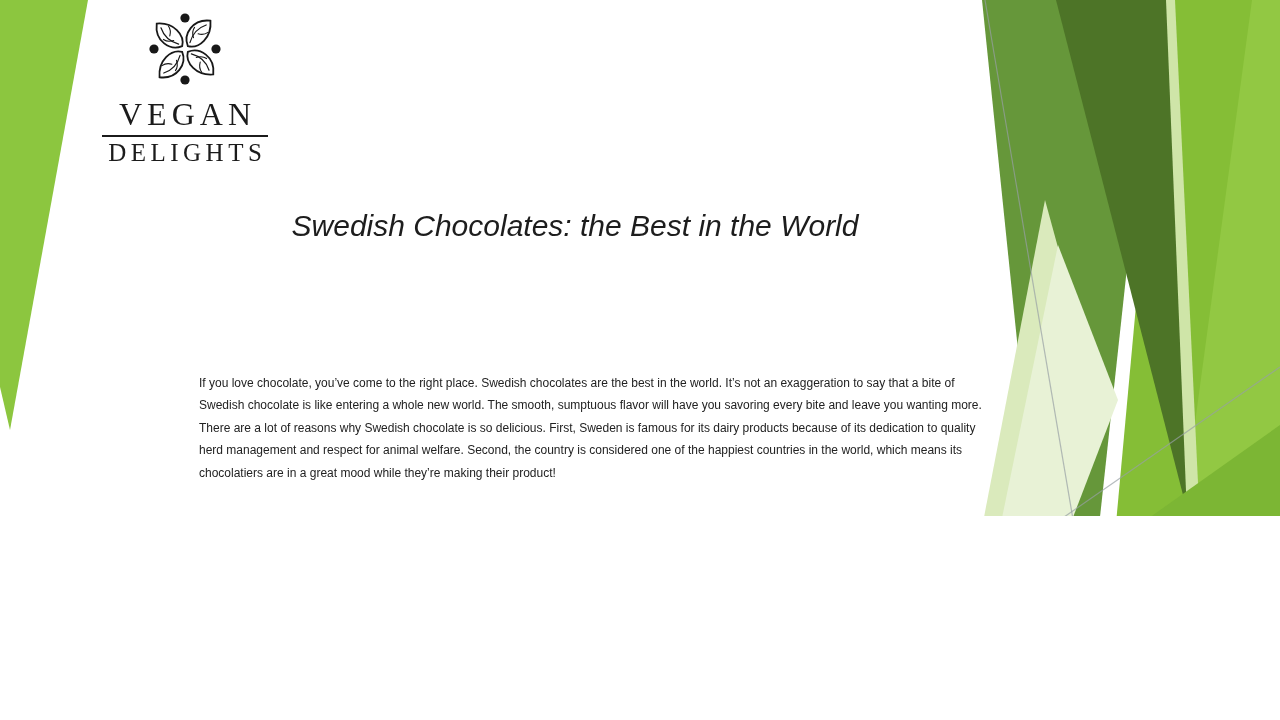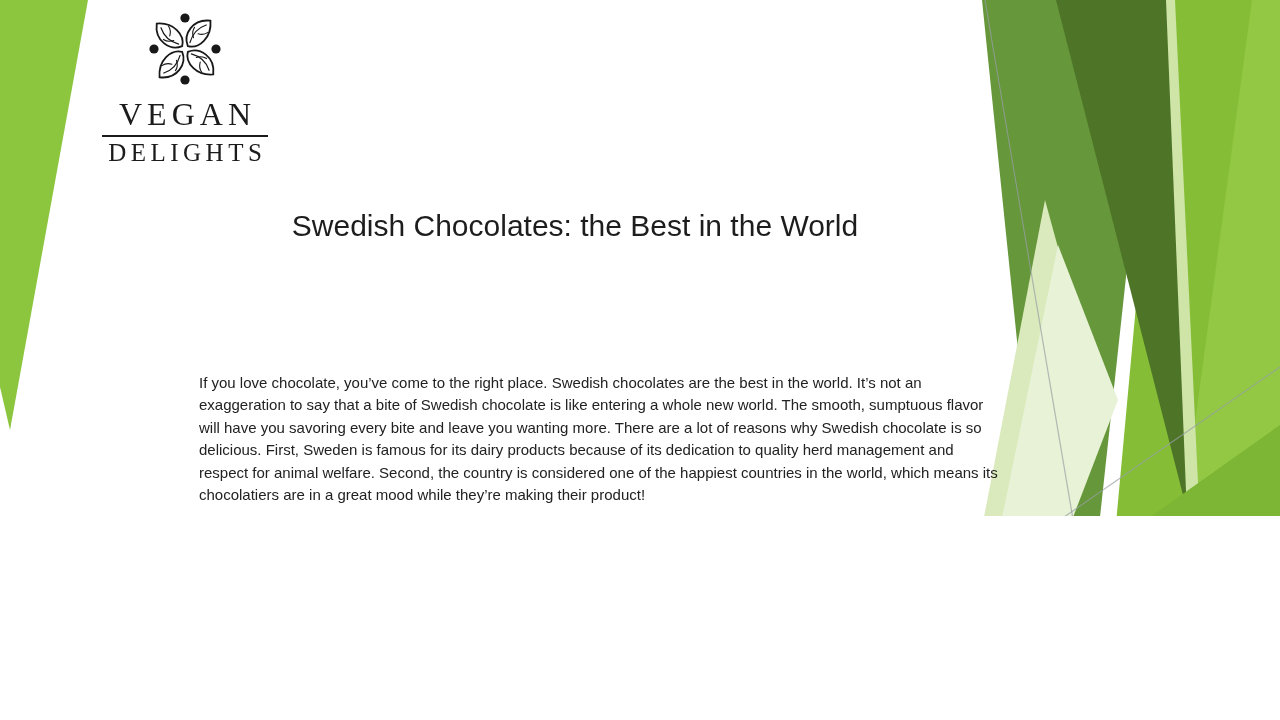--- a/index.html
+++ b/index.html
@@ -55,28 +55,29 @@
 
   
   .slide-title {
     position: absolute;
     left: 140px; top: 209px;
     width: 870px;
     text-align: center;
     font-size: 30px;
     color: #1d1d1d;
     font-weight: 400;
+    font-style: italic;
   }
 
   
   .body-text {
     position: absolute;
     left: 199px; top: 372px;
     width: 802px;
-    font-size: 15px;
+    font-size: 12px;
     line-height: 22.4px;
     color: #222222;
   }
 
   
   .swedish-link {
     position: absolute;
     left: 199px; top: 620px;
     font-size: 18px;
     font-weight: bold;

